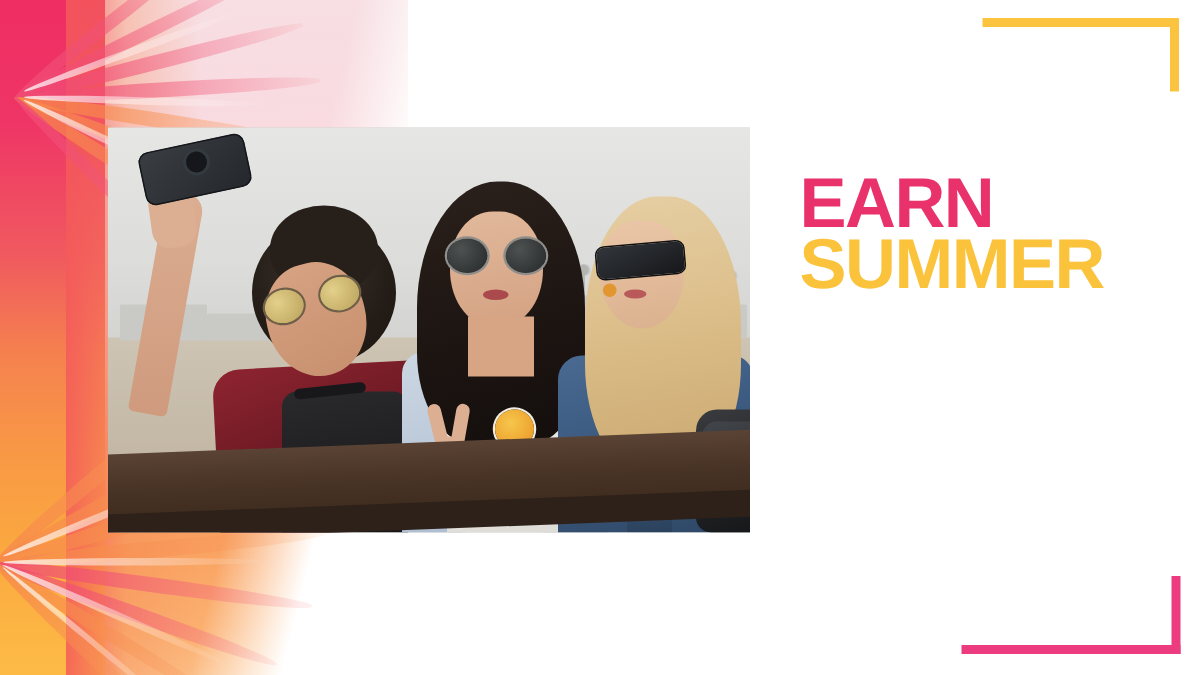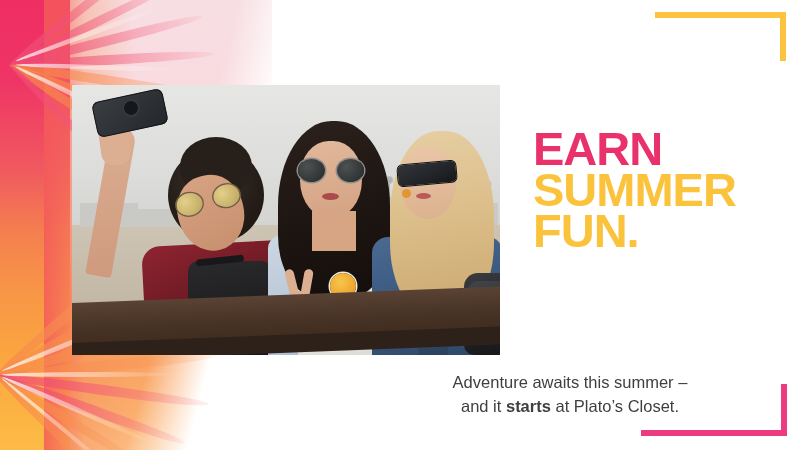--- a/index.html
+++ b/index.html
@@ -315,21 +315,21 @@
   }
   .pC-earring {
     position:absolute; left:330px; top:104px; width:9px; height:9px;
     border-radius:50%; background:#e2962f;
   }
 
   
   .headline {
     position: absolute;
     left: 533px;
-    top: 127px;
+    top: 113px;
     line-height: 0.92;
     letter-spacing: -0.5px;
   }
   .headline .hl {
     display: block;
     font-family: "Liberation Sans", sans-serif;
     font-weight: bold;
     font-size: 47px;
     letter-spacing: -1px;
     margin-bottom: -2px;
@@ -475,26 +475,21 @@
       <div class="pC-bagflap"></div>
     </div>
 
     <div class="railing"></div>
     <div class="railing2"></div>
   </div>
 
   <div class="headline">
     <span class="hl pink">EARN</span>
     <span class="hl yellow">SUMMER</span>
-    <span class="hl yellow">FUN.</span>
   </div>
 
-  <div class="tagline">
-    <span class="ln">Adventure awaits this summer –</span>
-    <span class="ln"><span>and it </span><b>starts</b><span> at Plato’s Closet.</span></span>
-  </div>
 
   <div class="bracket-tr-h"></div>
   <div class="bracket-tr-v"></div>
   <div class="bracket-br-v"></div>
   <div class="bracket-br-h"></div>
 
 </div>
 
 </body></html>

